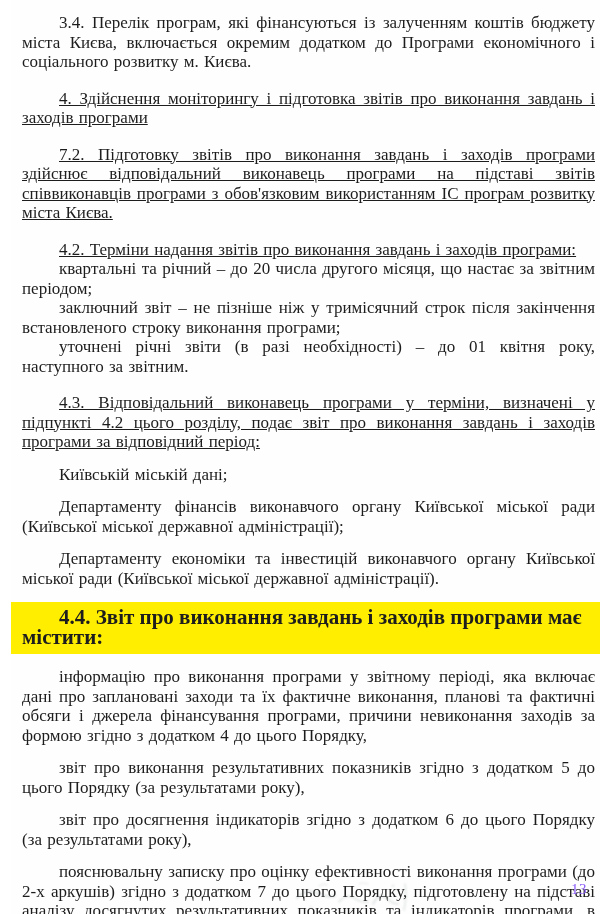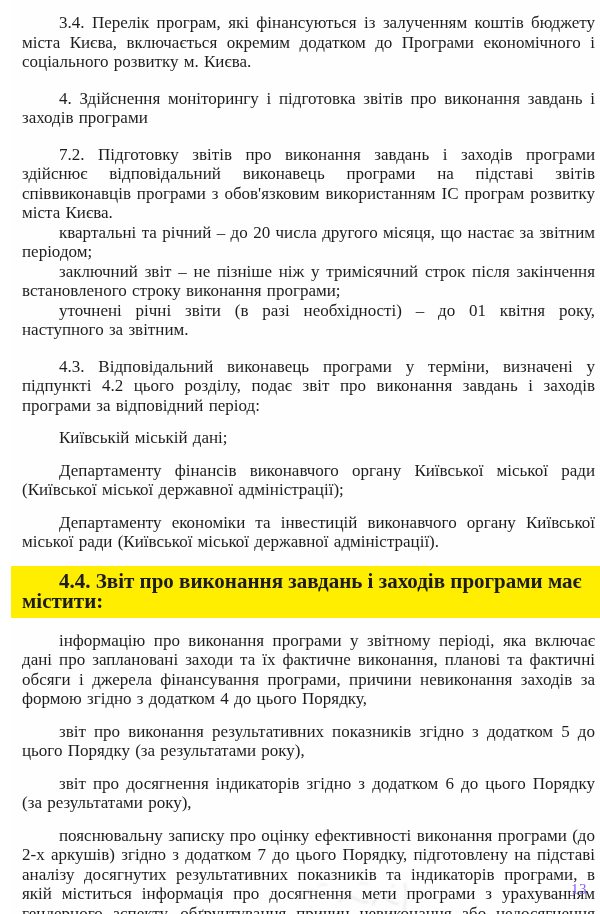--- a/index.html
+++ b/index.html
@@ -27,21 +27,21 @@
   .para {
     margin: 13px 0 0 0;
     font-size: 17px;
     line-height: 19.5px;
     text-align: justify;
     text-indent: 37px;
     word-spacing: 1px;
   }
   .para.first { margin-top: 0; }
   .para.tight { margin-top: 0; }
-  .para.gap-lg { margin-top: 17px; }
+  .para.gap-lg { margin-top: 17px; text-decoration: underline; }
   .highlight-band {
     margin: 14px -16px 0 -11px;          
     padding: 5px 16px 7px 11px;
     font-size: 21px;
     line-height: 20px;
     font-weight: bold;
     text-indent: 37px;
     text-align: left;
   }
   .page-number {
@@ -67,20 +67,21 @@
 
 <div class="page" style="background: rgb(254, 254, 254); color: rgb(29, 29, 29);">
 
   <p class="para first">3.4.  Перелік програм, які фінансуються із залученням коштів бюджету міста Києва, включається окремим додатком до Програми економічного і соціального розвитку м. Києва.</p>
 
   <p class="para gap-lg">4.  Здійснення моніторингу і підготовка звітів про виконання завдань і заходів програми</p>
 
   <p class="para gap-lg">7.2.  Підготовку звітів про виконання завдань і заходів програми здійснює відповідальний виконавець програми на підставі звітів співвиконавців програми з обов'язковим використанням ІС програм розвитку міста Києва.</p>
 
   <div>
+    <p class="para gap-lg">4.2.  Терміни надання звітів про виконання завдань і заходів програми:</p>
     <p class="para tight">квартальні та річний – до 20 числа другого місяця, що настає за звітним періодом;</p>
     <p class="para tight">заключний звіт – не пізніше ніж у тримісячний строк після закінчення встановленого строку виконання програми;</p>
     <p class="para tight">уточнені річні звіти (в разі необхідності) – до 01 квітня року, наступного за звітним.</p>
   </div>
 
   <p class="para gap-lg">4.3.  Відповідальний виконавець програми у терміни, визначені у підпункті 4.2 цього розділу, подає звіт про виконання завдань і заходів програми  за відповідний період:</p>
 
   <p class="para">Київській міській дані;</p>
 
   <p class="para">Департаменту фінансів виконавчого органу Київської міської ради (Київської міської державної адміністрації);</p>

